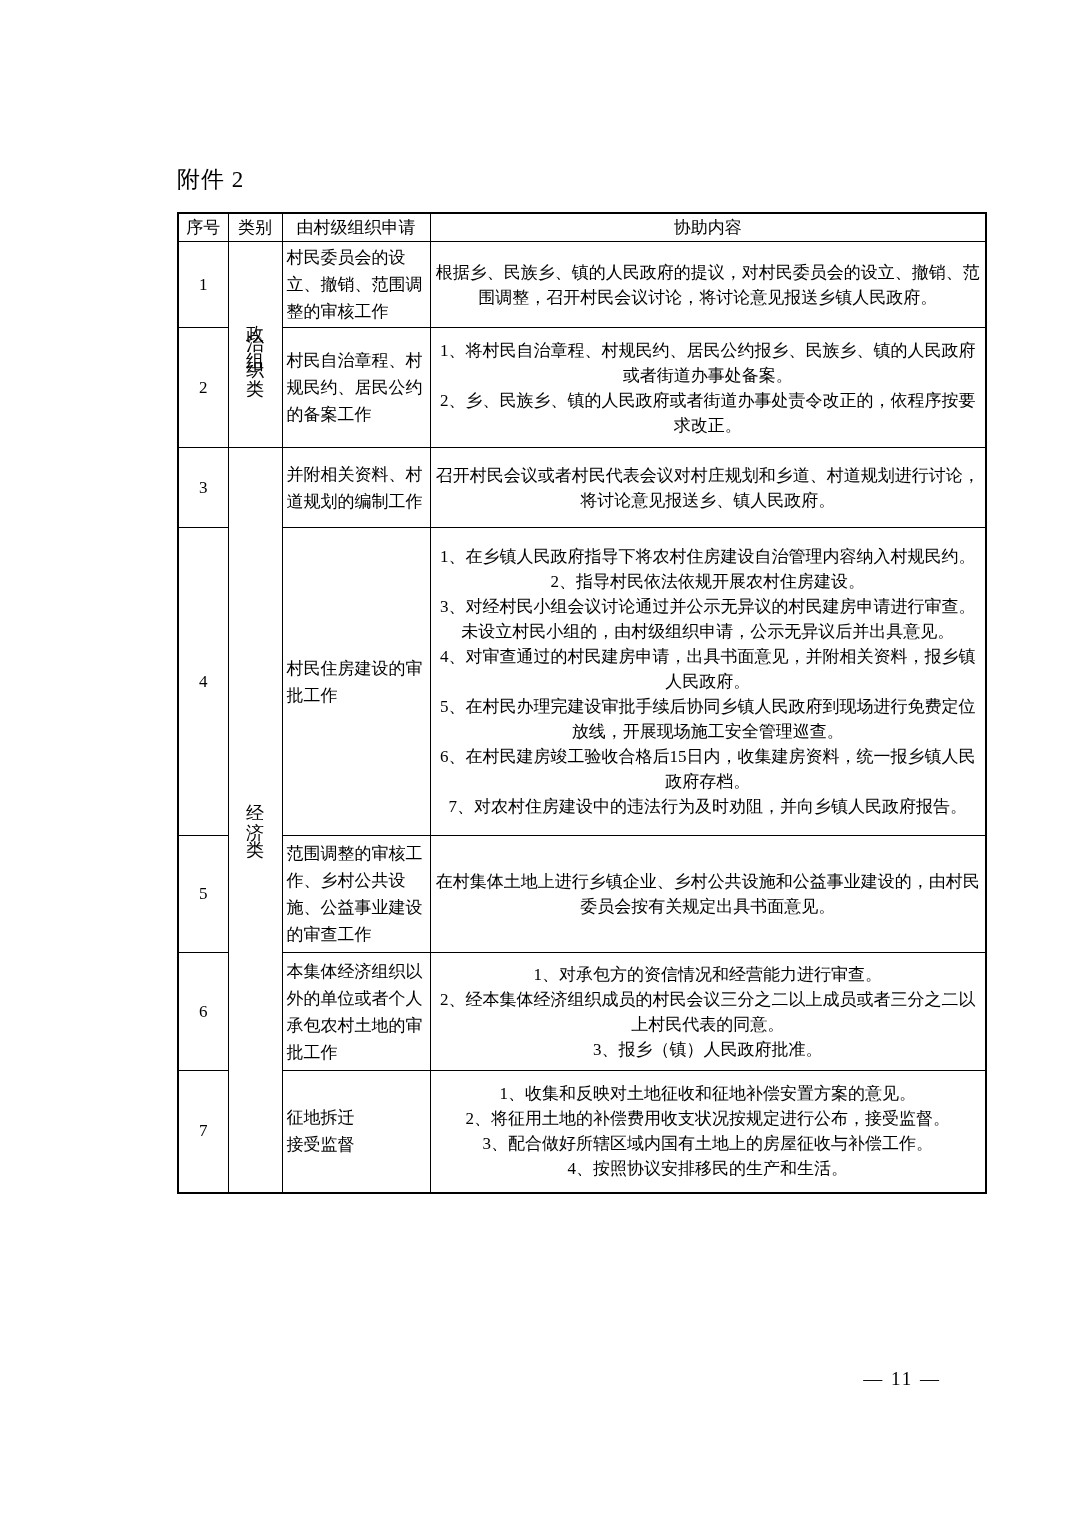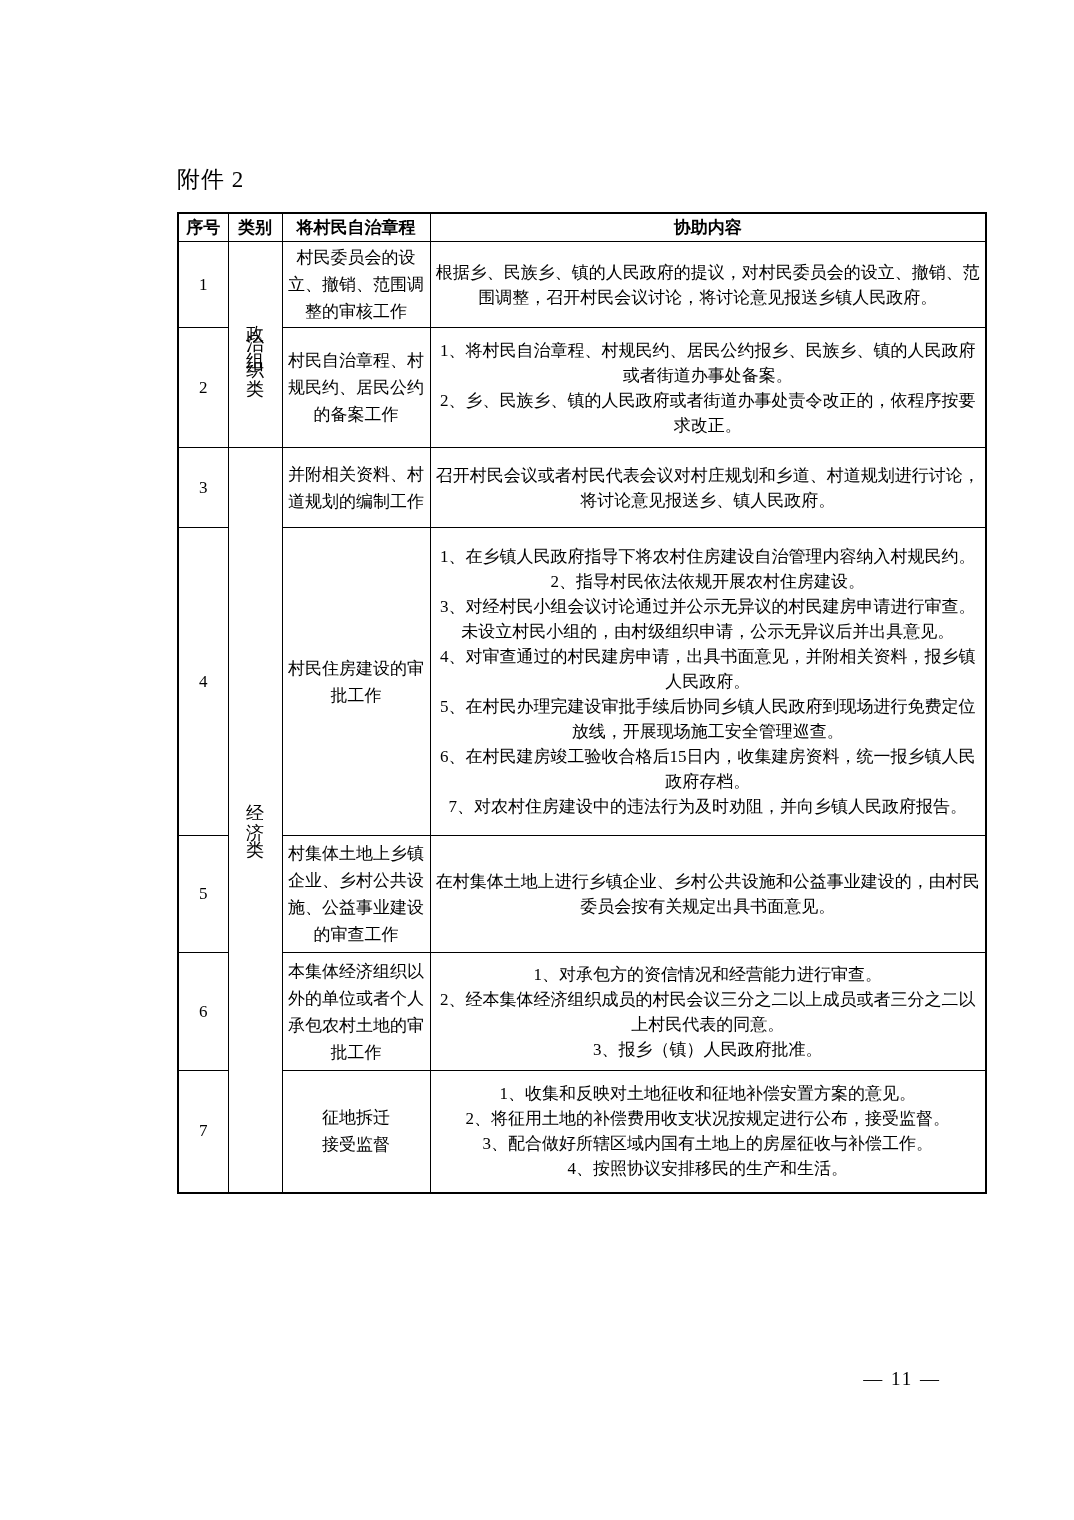--- a/index.html
+++ b/index.html
@@ -57,21 +57,21 @@
   tr.hdr    { height: 26px; }
   tr.row-1  { height: 82px; }
   tr.row-2  { height: 120px; }
   tr.row-3  { height: 80px; }
   tr.row-4  { height: 308px; }
   tr.row-5  { height: 117px; }
   tr.row-6  { height: 118px; }
   tr.row-7  { height: 122px; }
   th.h {
     font-family: "Liberation Sans", "DejaVu Sans", sans-serif;
-    font-weight: bold;
+    font-weight: normal;
     text-align: center;
     font-size: 17px;
     padding: 2px;
   }
   td.no {
     text-align: center;
     font-size: 18px;
   }
   td.cat-cell {
     text-align: center;
@@ -81,21 +81,21 @@
   .vtext {
     display: inline-block;
     writing-mode: vertical-lr;
     text-orientation: mixed;
     font-size: 18px;
     letter-spacing: 9px;
     margin: 0 auto;
   }
   .vtext.econ { letter-spacing: 18px; }
   td.item {
-    text-align: center;
+    text-align: left;
     line-height: 27px;
     padding: 2px 9px;
     white-space: pre-line;
   }
   td.assist {
     text-align: center;
     line-height: 25px;
     padding: 3px 8px;
     white-space: pre-line;
   }
@@ -121,21 +121,21 @@
       <colgroup>
         <col style="width:50px">
         <col style="width:54px">
         <col style="width:148px">
         <col style="width:556px">
       </colgroup>
       <thead>
         <tr class="hdr">
           <th class="h">序号</th>
           <th class="h">类别</th>
-          <th class="h">将村民自治章程</th>
+          <th class="h">由村级组织申请</th>
           <th class="h">协助内容</th>
         </tr>
       </thead>
       <tbody>
         <tr class="row-1">
           <td class="no">1</td>
           <td class="cat-cell" rowspan="2">
             <span class="vtext">政治（组织）类</span>
           </td>
           <td class="item">村民委员会的设立、撤销、范围调整的审核工作</td>
@@ -161,21 +161,21 @@
           <td class="assist">1、在乡镇人民政府指导下将农村住房建设自治管理内容纳入村规民约。
 2、指导村民依法依规开展农村住房建设。
 3、对经村民小组会议讨论通过并公示无异议的村民建房申请进行审查。未设立村民小组的，由村级组织申请，公示无异议后并出具意见。
 4、对审查通过的村民建房申请，出具书面意见，并附相关资料，报乡镇人民政府。
 5、在村民办理完建设审批手续后协同乡镇人民政府到现场进行免费定位放线，开展现场施工安全管理巡查。
 6、在村民建房竣工验收合格后15日内，收集建房资料，统一报乡镇人民政府存档。
 7、对农村住房建设中的违法行为及时劝阻，并向乡镇人民政府报告。</td>
         </tr>
         <tr class="row-5">
           <td class="no">5</td>
-          <td class="item">村集体土地上乡镇企业、乡村公共设施、公益事业建设的审查工作</td>
+          <td class="item">范围调整的审核工作、乡村公共设施、公益事业建设的审查工作</td>
           <td class="assist">在村集体土地上进行乡镇企业、乡村公共设施和公益事业建设的，由村民委员会按有关规定出具书面意见。</td>
         </tr>
         <tr class="row-6">
           <td class="no">6</td>
           <td class="item">本集体经济组织以外的单位或者个人承包农村土地的审批工作</td>
           <td class="assist">1、对承包方的资信情况和经营能力进行审查。
 2、经本集体经济组织成员的村民会议三分之二以上成员或者三分之二以上村民代表的同意。
 3、报乡（镇）人民政府批准。</td>
         </tr>
         <tr class="row-7">

